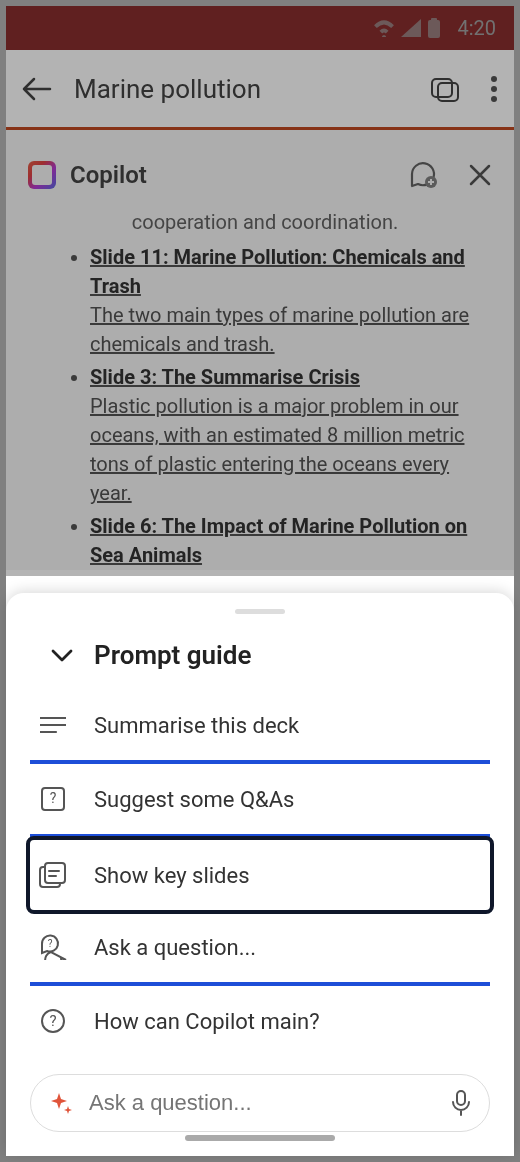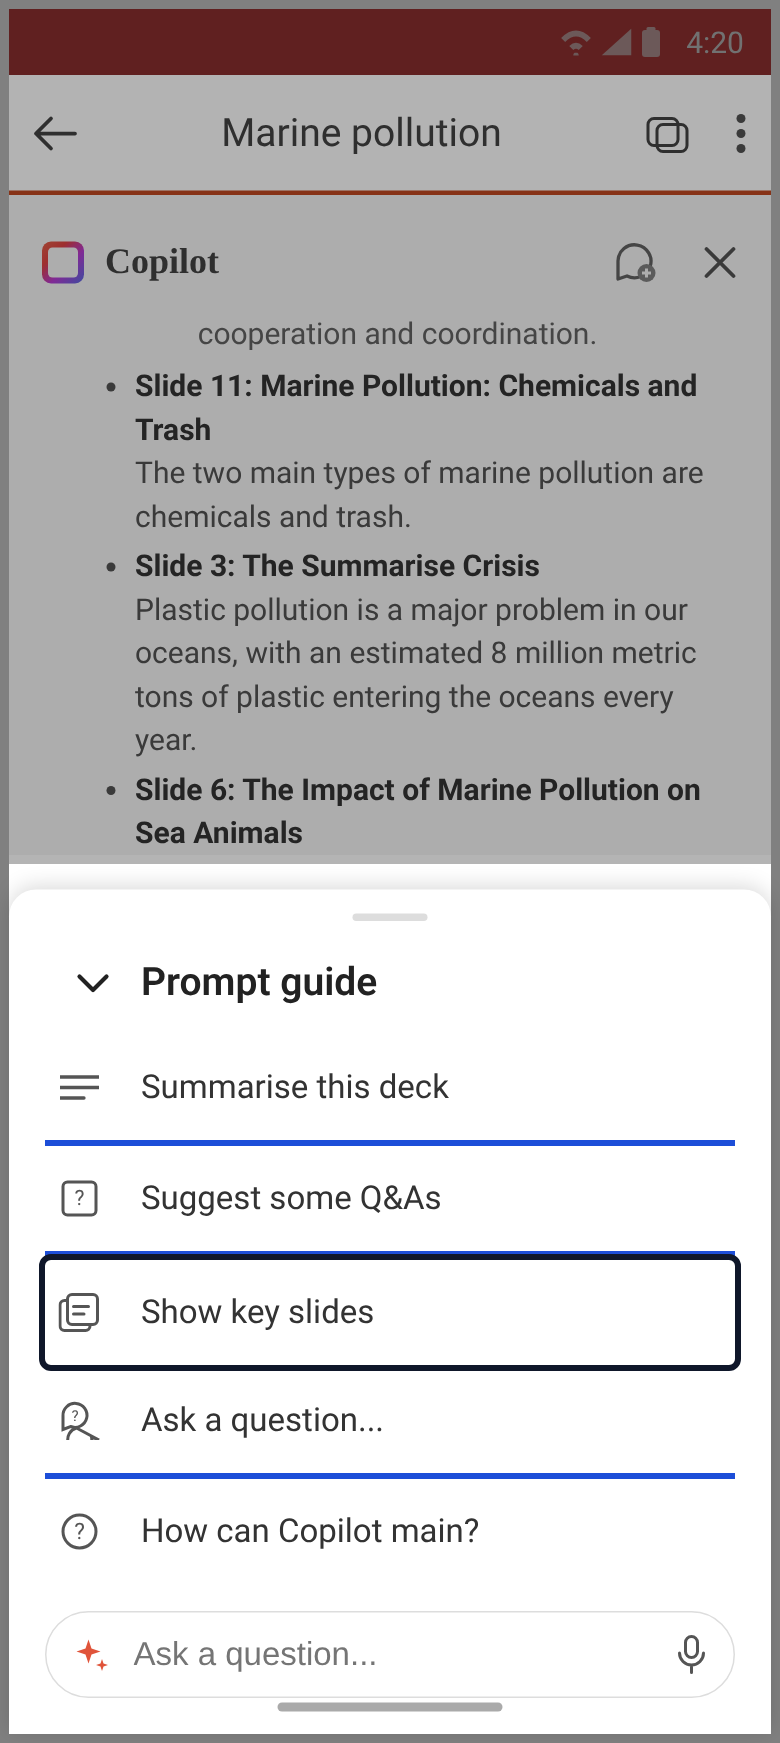--- a/index.html
+++ b/index.html
@@ -10,34 +10,34 @@
   .dim-layer { position: absolute; inset: 0; background: rgba(40,40,40,0.35); pointer-events: none; z-index: 5; }
 
   
   .status-bar { position: relative; height: 44px; background: #7f1d1d; display: flex; justify-content: flex-end; align-items: center; padding: 0 18px; gap: 8px; color: #888; font-size: 20px; }
   .status-icons { display: flex; gap: 6px; align-items: center; opacity: 0.7; }
   .status-time { font-size: 20px; color: #999; margin-left: 8px; }
 
   
   .app-header { position: relative; height: 80px; background: #fdfdfd; display: flex; align-items: center; padding: 0 16px; gap: 22px; border-bottom: 3px solid #bb3a0e; }
   .app-header .back { width: 30px; height: 30px; display:flex; align-items:center; justify-content:center;}
-  .app-header .title { font-size: 26px; color: #333; flex: 1; text-align: center; }
+  .app-header .title { font-size: 26px; color: #333; flex: 1; }
   .app-header .right-icons { display: flex; gap: 30px; align-items: center; }
 
   
   .copilot-area { background: #f5f5f5; position: relative; padding-top: 20px; height: 440px; overflow: hidden; }
   .copilot-header { display: flex; align-items: center; padding: 10px 22px 18px 22px; gap: 14px; }
   .copilot-logo { width: 28px; height: 28px; border-radius: 6px; background: linear-gradient(135deg,#e0543a 0%,#d33 30%,#b02bd0 60%,#4a5fe0 100%); position: relative; }
   .copilot-logo::after { content:""; position:absolute; inset:4px; background:#f5f5f5; border-radius:3px; }
-  .copilot-title { font-size: 24px; font-weight: 600; color: #333; flex: 1; font-family: Liberation Serif, serif; }
+  .copilot-title { font-size: 24px; font-weight: 600; color: #333; flex: 1; }
   .copilot-actions { display: flex; gap: 30px; align-items: center; }
 
   .copilot-content { padding: 0 30px 0 40px; font-size: 20px; color: #444; line-height: 1.45; }
   .copilot-content .cut-line { text-align:center; color:#555; padding-bottom: 4px;}
-  .copilot-content ul { list-style: disc; padding-left: 44px; }
+  .copilot-content ul { list-style: disc; padding-left: 44px; text-decoration: underline; }
   .copilot-content li { padding: 2px 0; }
   .slide-title { font-weight: 700; color: #222; }
 
   
   .bottom-sheet { position: absolute; left:0; right:0; bottom:0; background: #fff; border-top-left-radius: 18px; border-top-right-radius: 18px; z-index: 10; padding: 12px 0 24px 0; box-shadow: 0 -2px 14px rgba(0,0,0,0.15);}
   .sheet-handle { width: 50px; height: 5px; background: #ddd; border-radius: 3px; margin: 4px auto 18px auto; }
   .sheet-title-row { display:flex; align-items:center; gap: 20px; padding: 8px 28px 20px 44px; }
   .sheet-title { font-size: 26px; font-weight: 600; color: #222; }
   .sheet-list { padding: 0 24px; }
   .sheet-item { display:flex; align-items:center; gap: 26px; padding: 20px 8px; border-bottom: 4px solid #1d4ed8; font-size: 22px; color: #333; }

